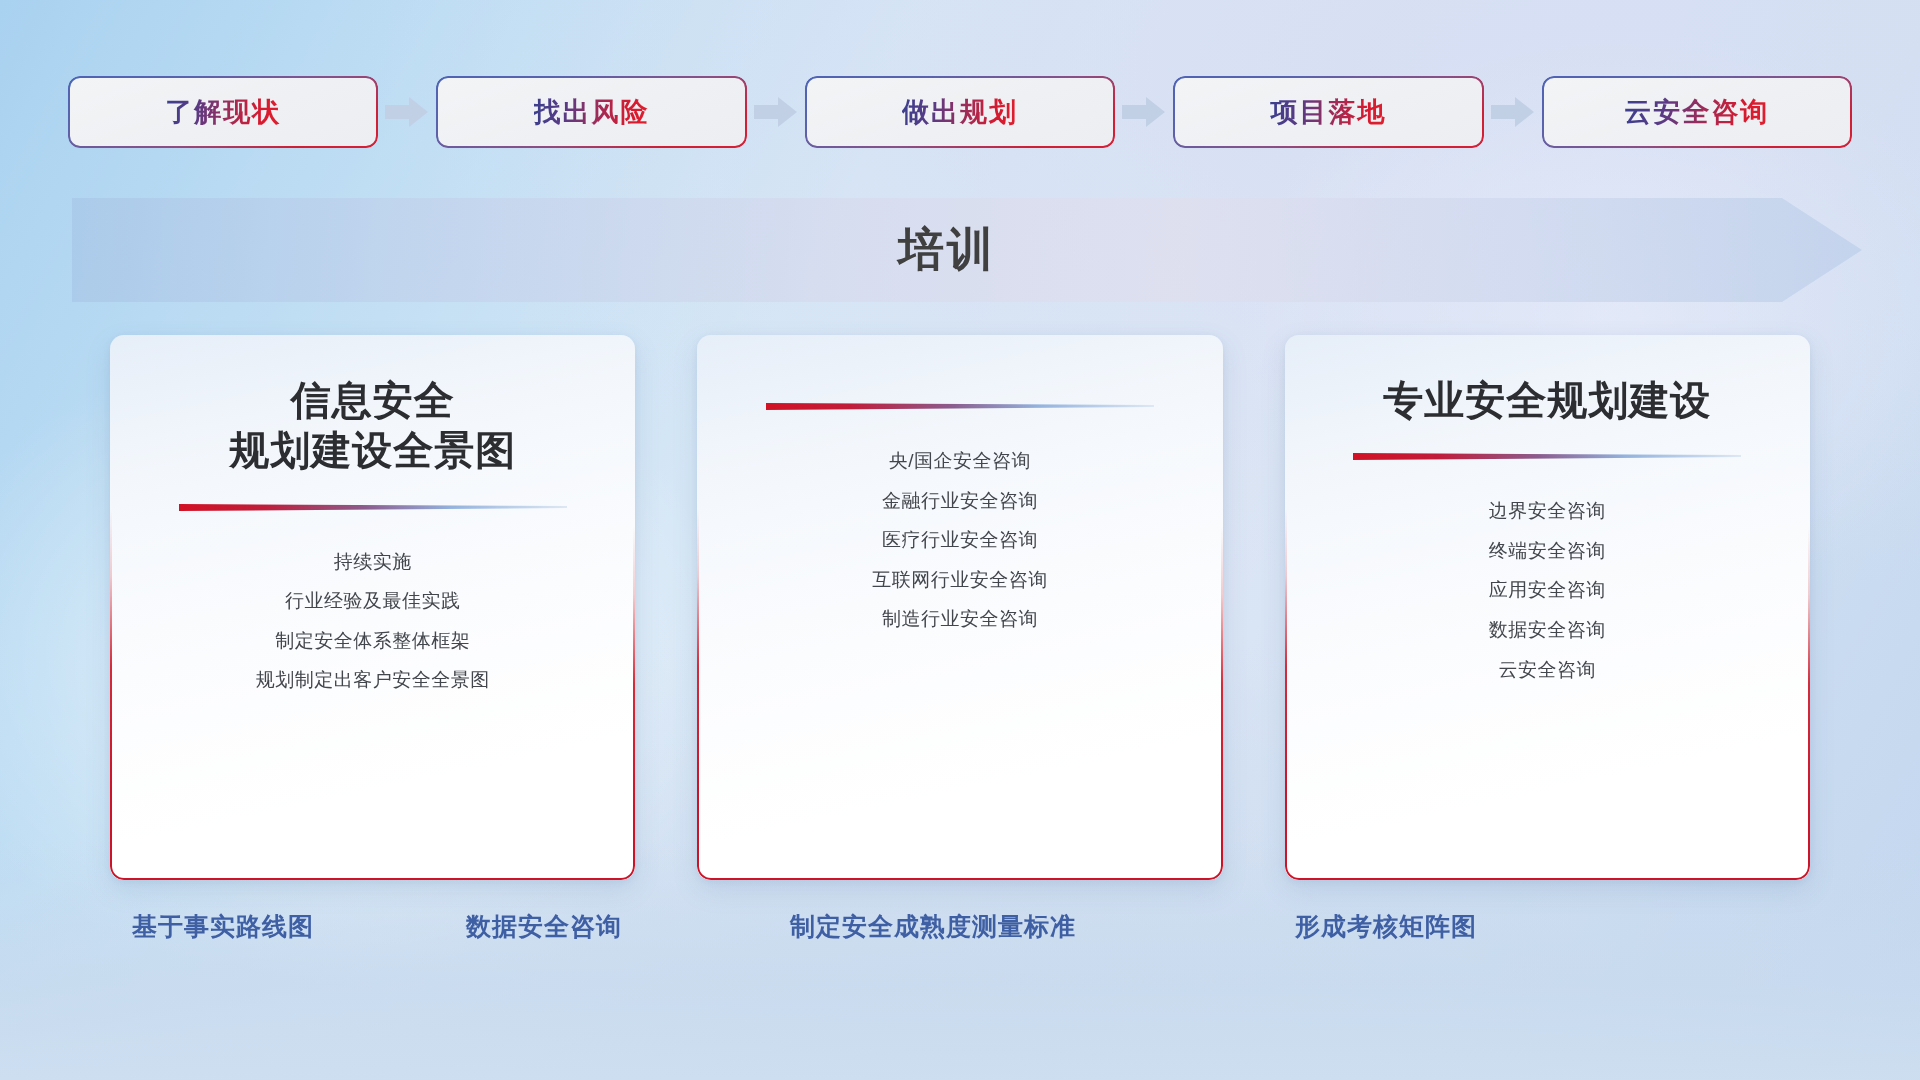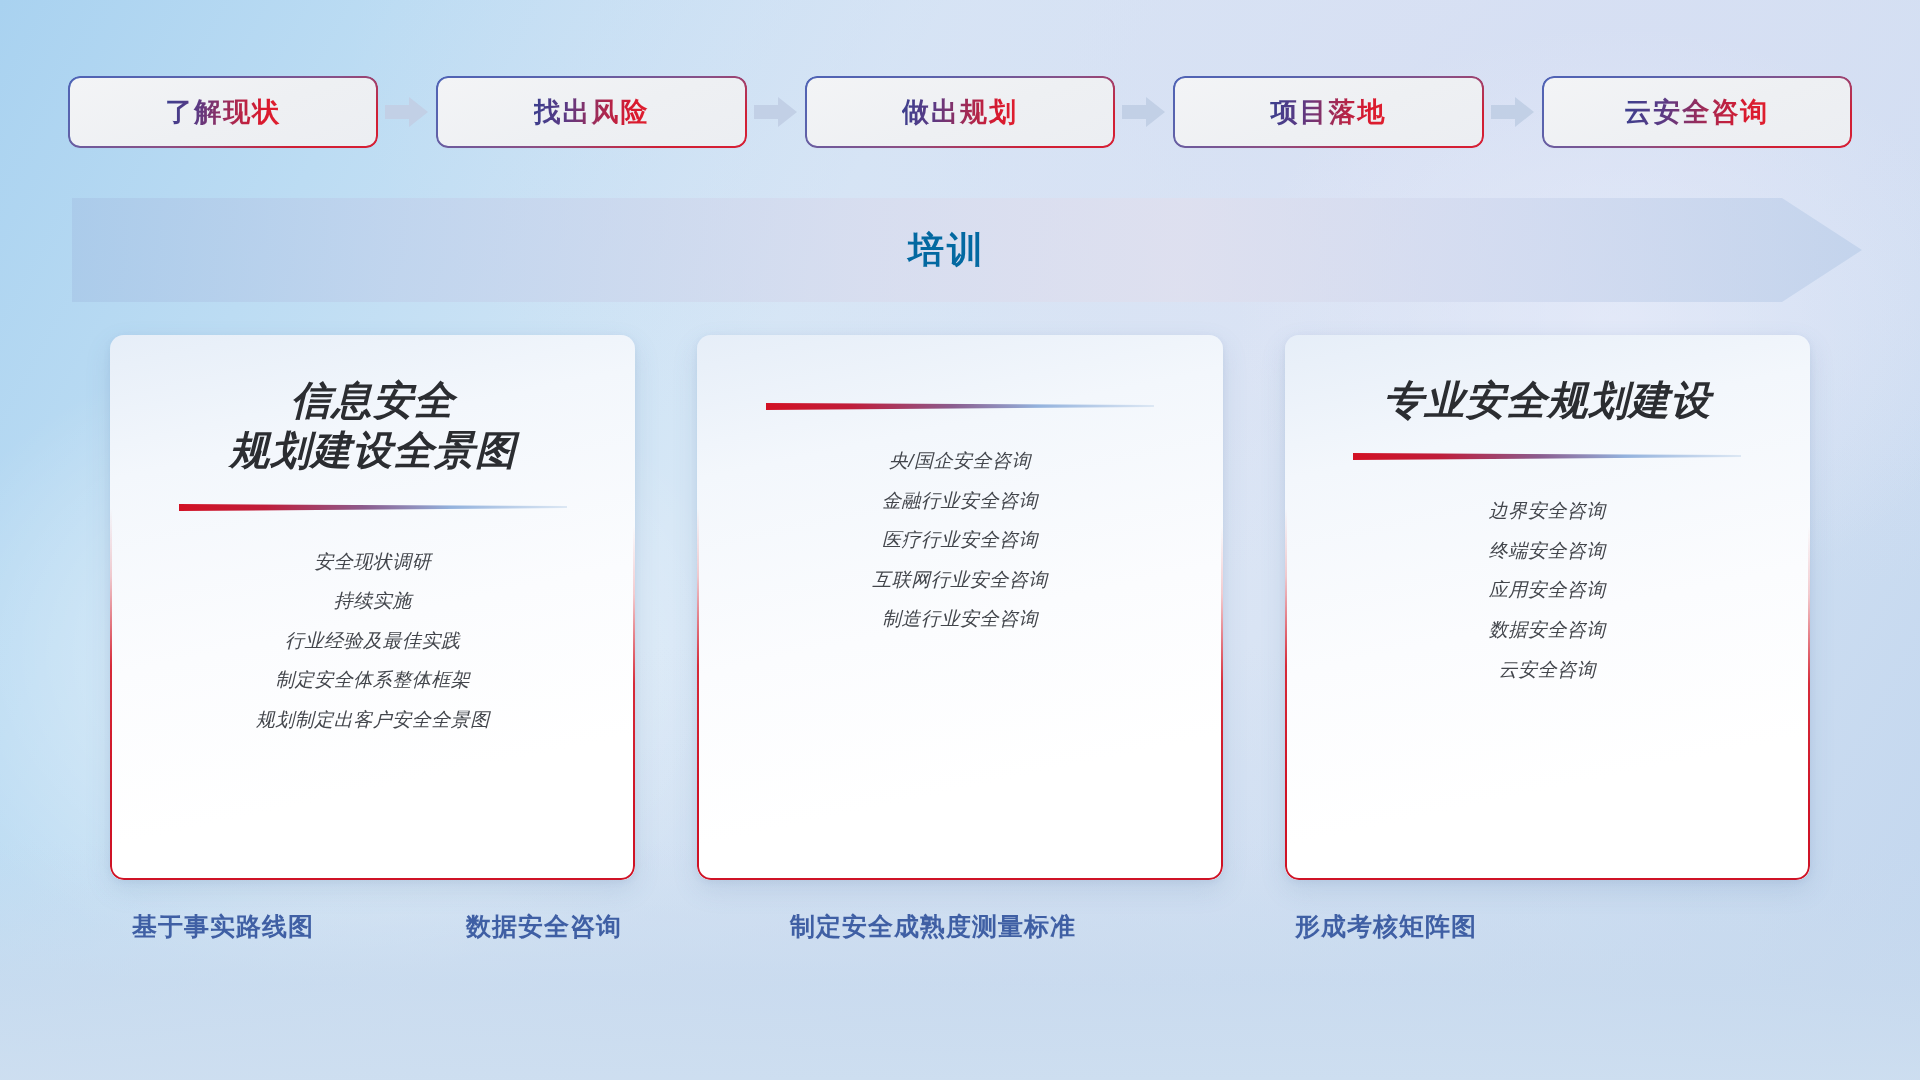--- a/index.html
+++ b/index.html
@@ -123,23 +123,23 @@
     -webkit-clip-path: polygon(0 0, calc(100% - 80px) 0, 100% 50%, calc(100% - 80px) 100%, 0 100%);
     clip-path: polygon(0 0, calc(100% - 80px) 0, 100% 50%, calc(100% - 80px) 100%, 0 100%);
   }
   .train-label {
     position: absolute;
     inset: 0;
     display: flex;
     align-items: center;
     justify-content: center;
     padding-right: 40px;
-    font-size: 36px;
+    font-size: 46px;
     font-weight: 600;
-    color: #0369a1;
+    color: #404040;
     letter-spacing: 3px;
   }
 
   
   .cards {
     position: absolute;
     left: 110px;
     top: 335px;
     width: 1700px;
     height: 545px;
@@ -178,21 +178,20 @@
     mask-composite: exclude;
     pointer-events: none;
   }
   .card-inner {
     position: relative;
     z-index: 2;
     width: 100%;
     display: flex;
     flex-direction: column;
     align-items: center;
-    font-style: italic;
   }
 
   .card-title {
     font-size: 40px;
     font-weight: 700;
     color: #2b2d31;
     text-align: center;
     line-height: 1.26;
     letter-spacing: 1px;
     white-space: pre-line;
@@ -312,21 +311,20 @@
               <stop offset="0.22" stop-color="#c01d3a"></stop>
               <stop offset="0.48" stop-color="#8b5c8e"></stop>
               <stop offset="0.70" stop-color="#93b2dd"></stop>
               <stop offset="1" stop-color="#dde8f4"></stop>
             </linearGradient>
           </defs>
           <path d="M0 2 L400 4 L400 6 L0 9 Z" fill="url(#rule1)"></path>
         </svg>
       </div>
       <ul class="card-list">
-        <li>安全现状调研</li>
         <li>持续实施</li>
         <li>行业经验及最佳实践</li>
         <li>制定安全体系整体框架</li>
         <li>规划制定出客户安全全景图</li>
       </ul>
     </div>
   </div>
 
   <div class="card">
     <div class="card-inner">

